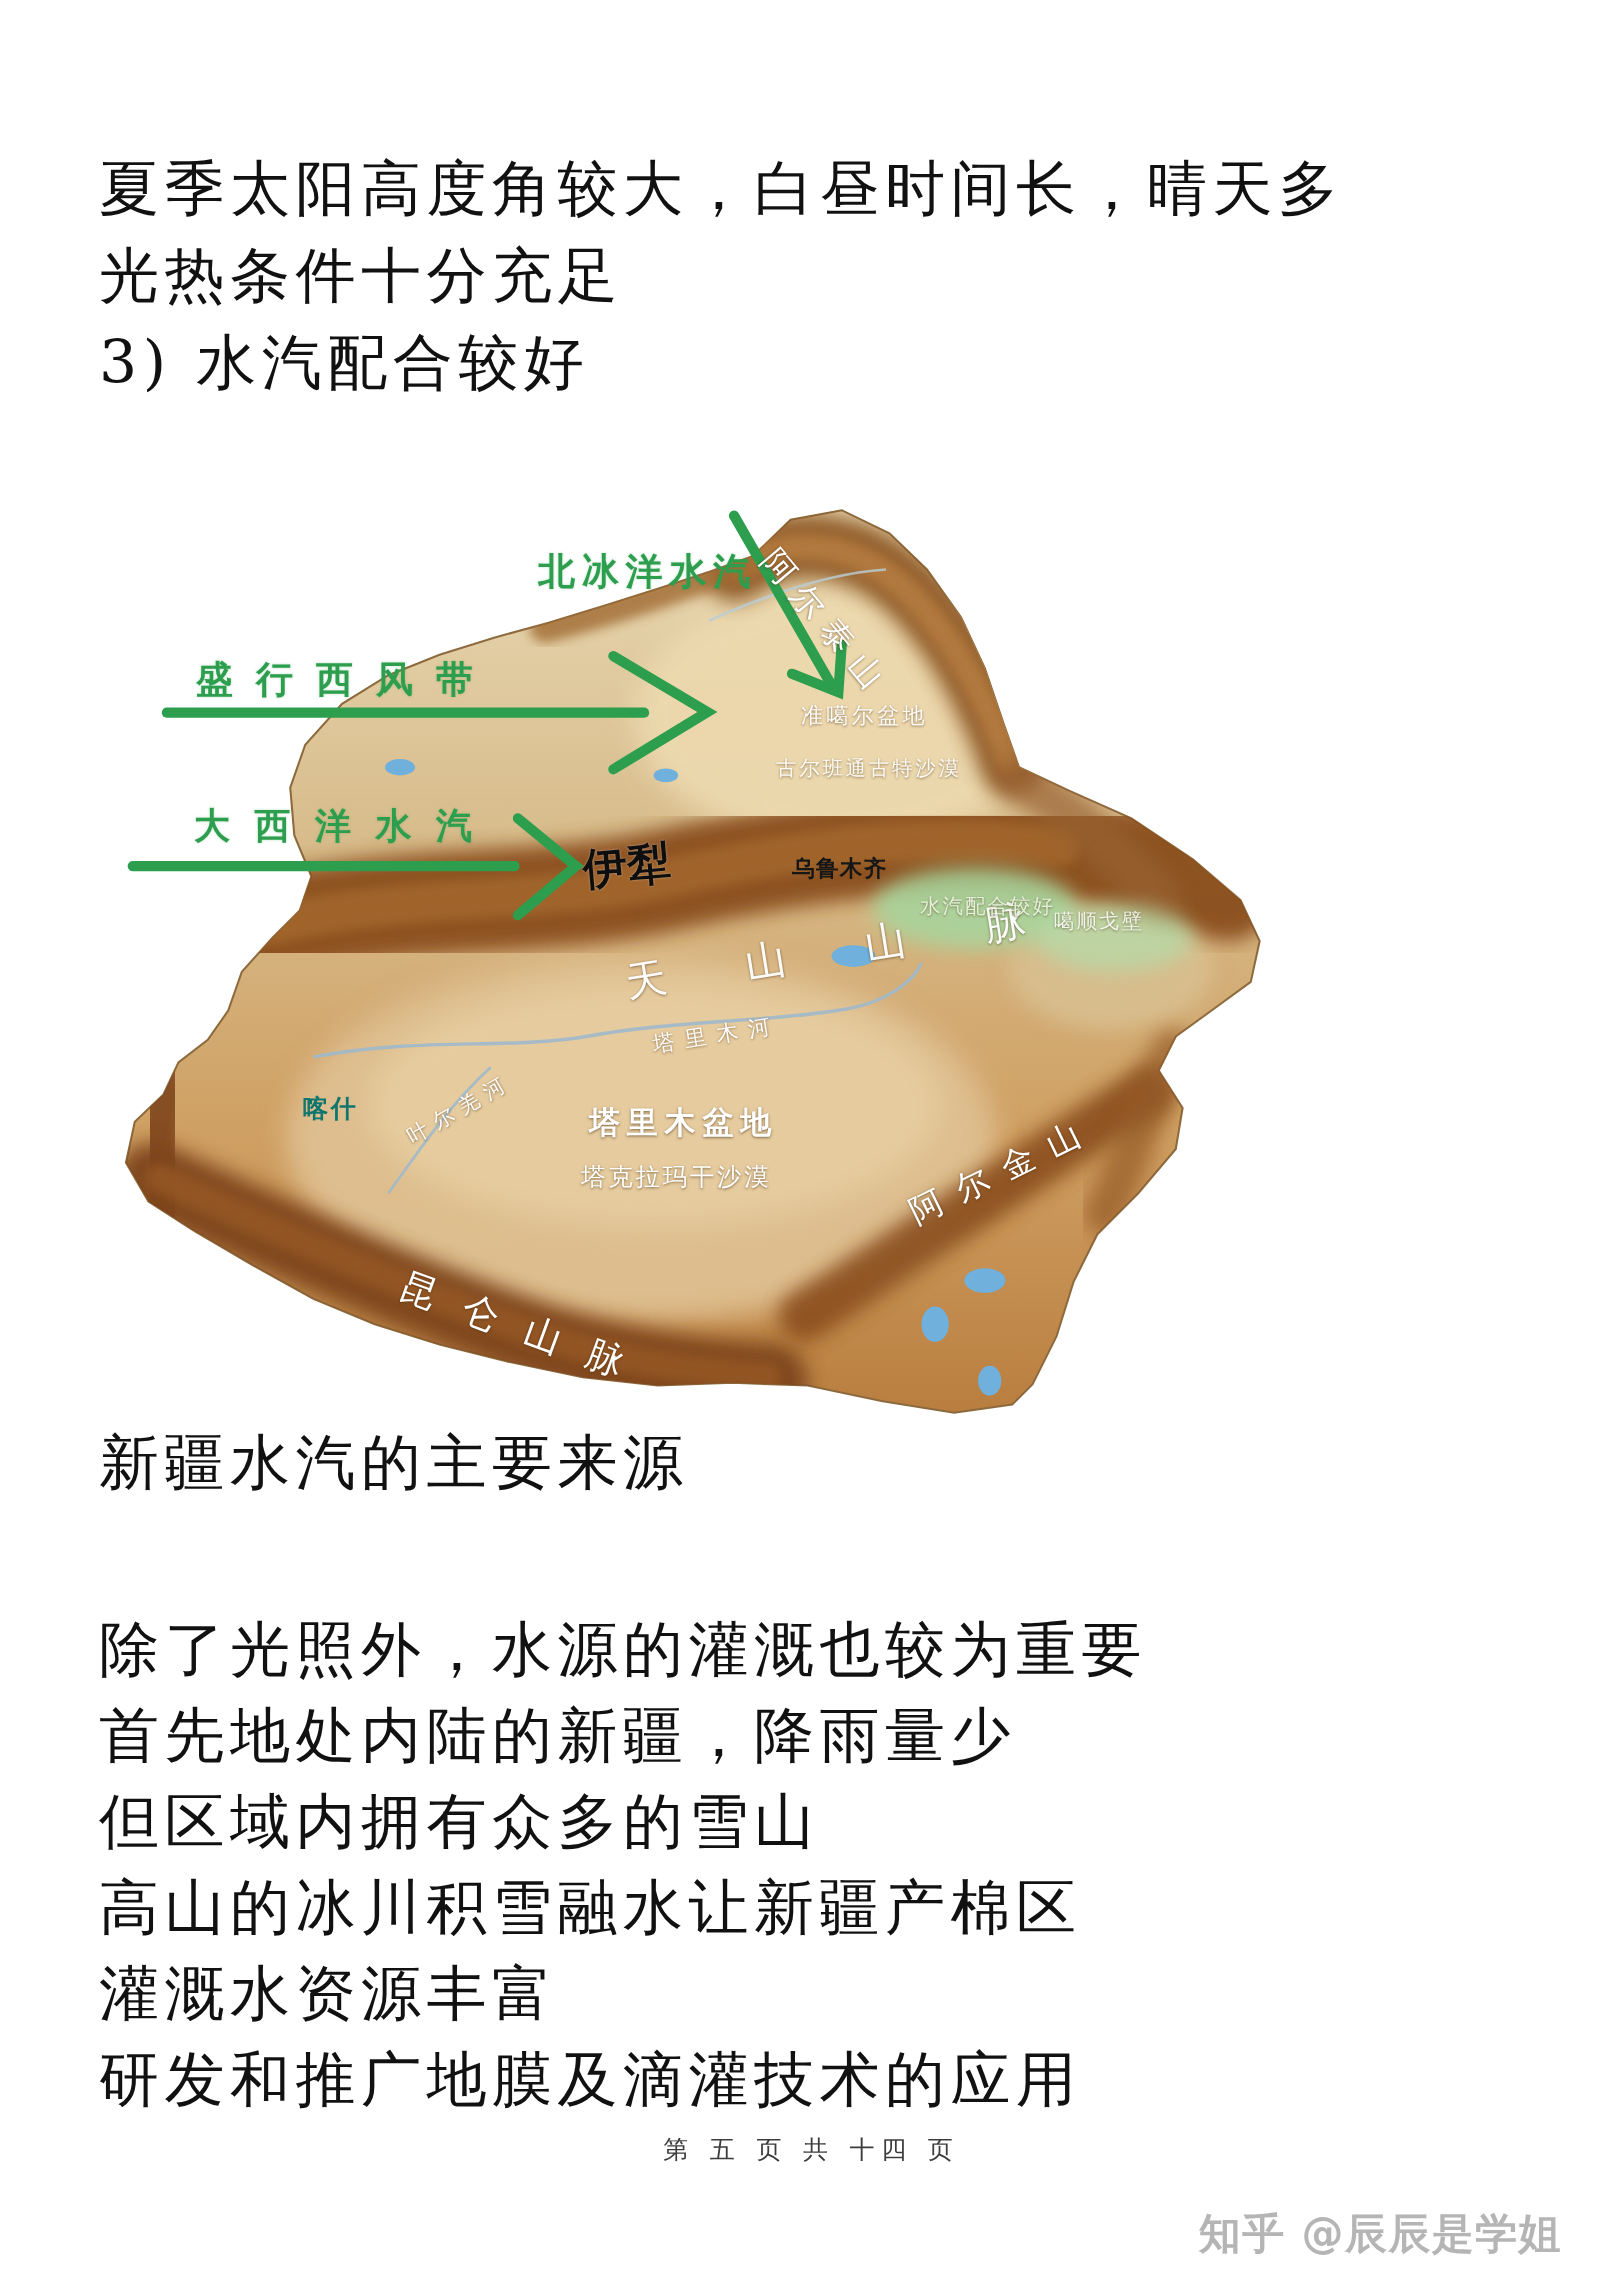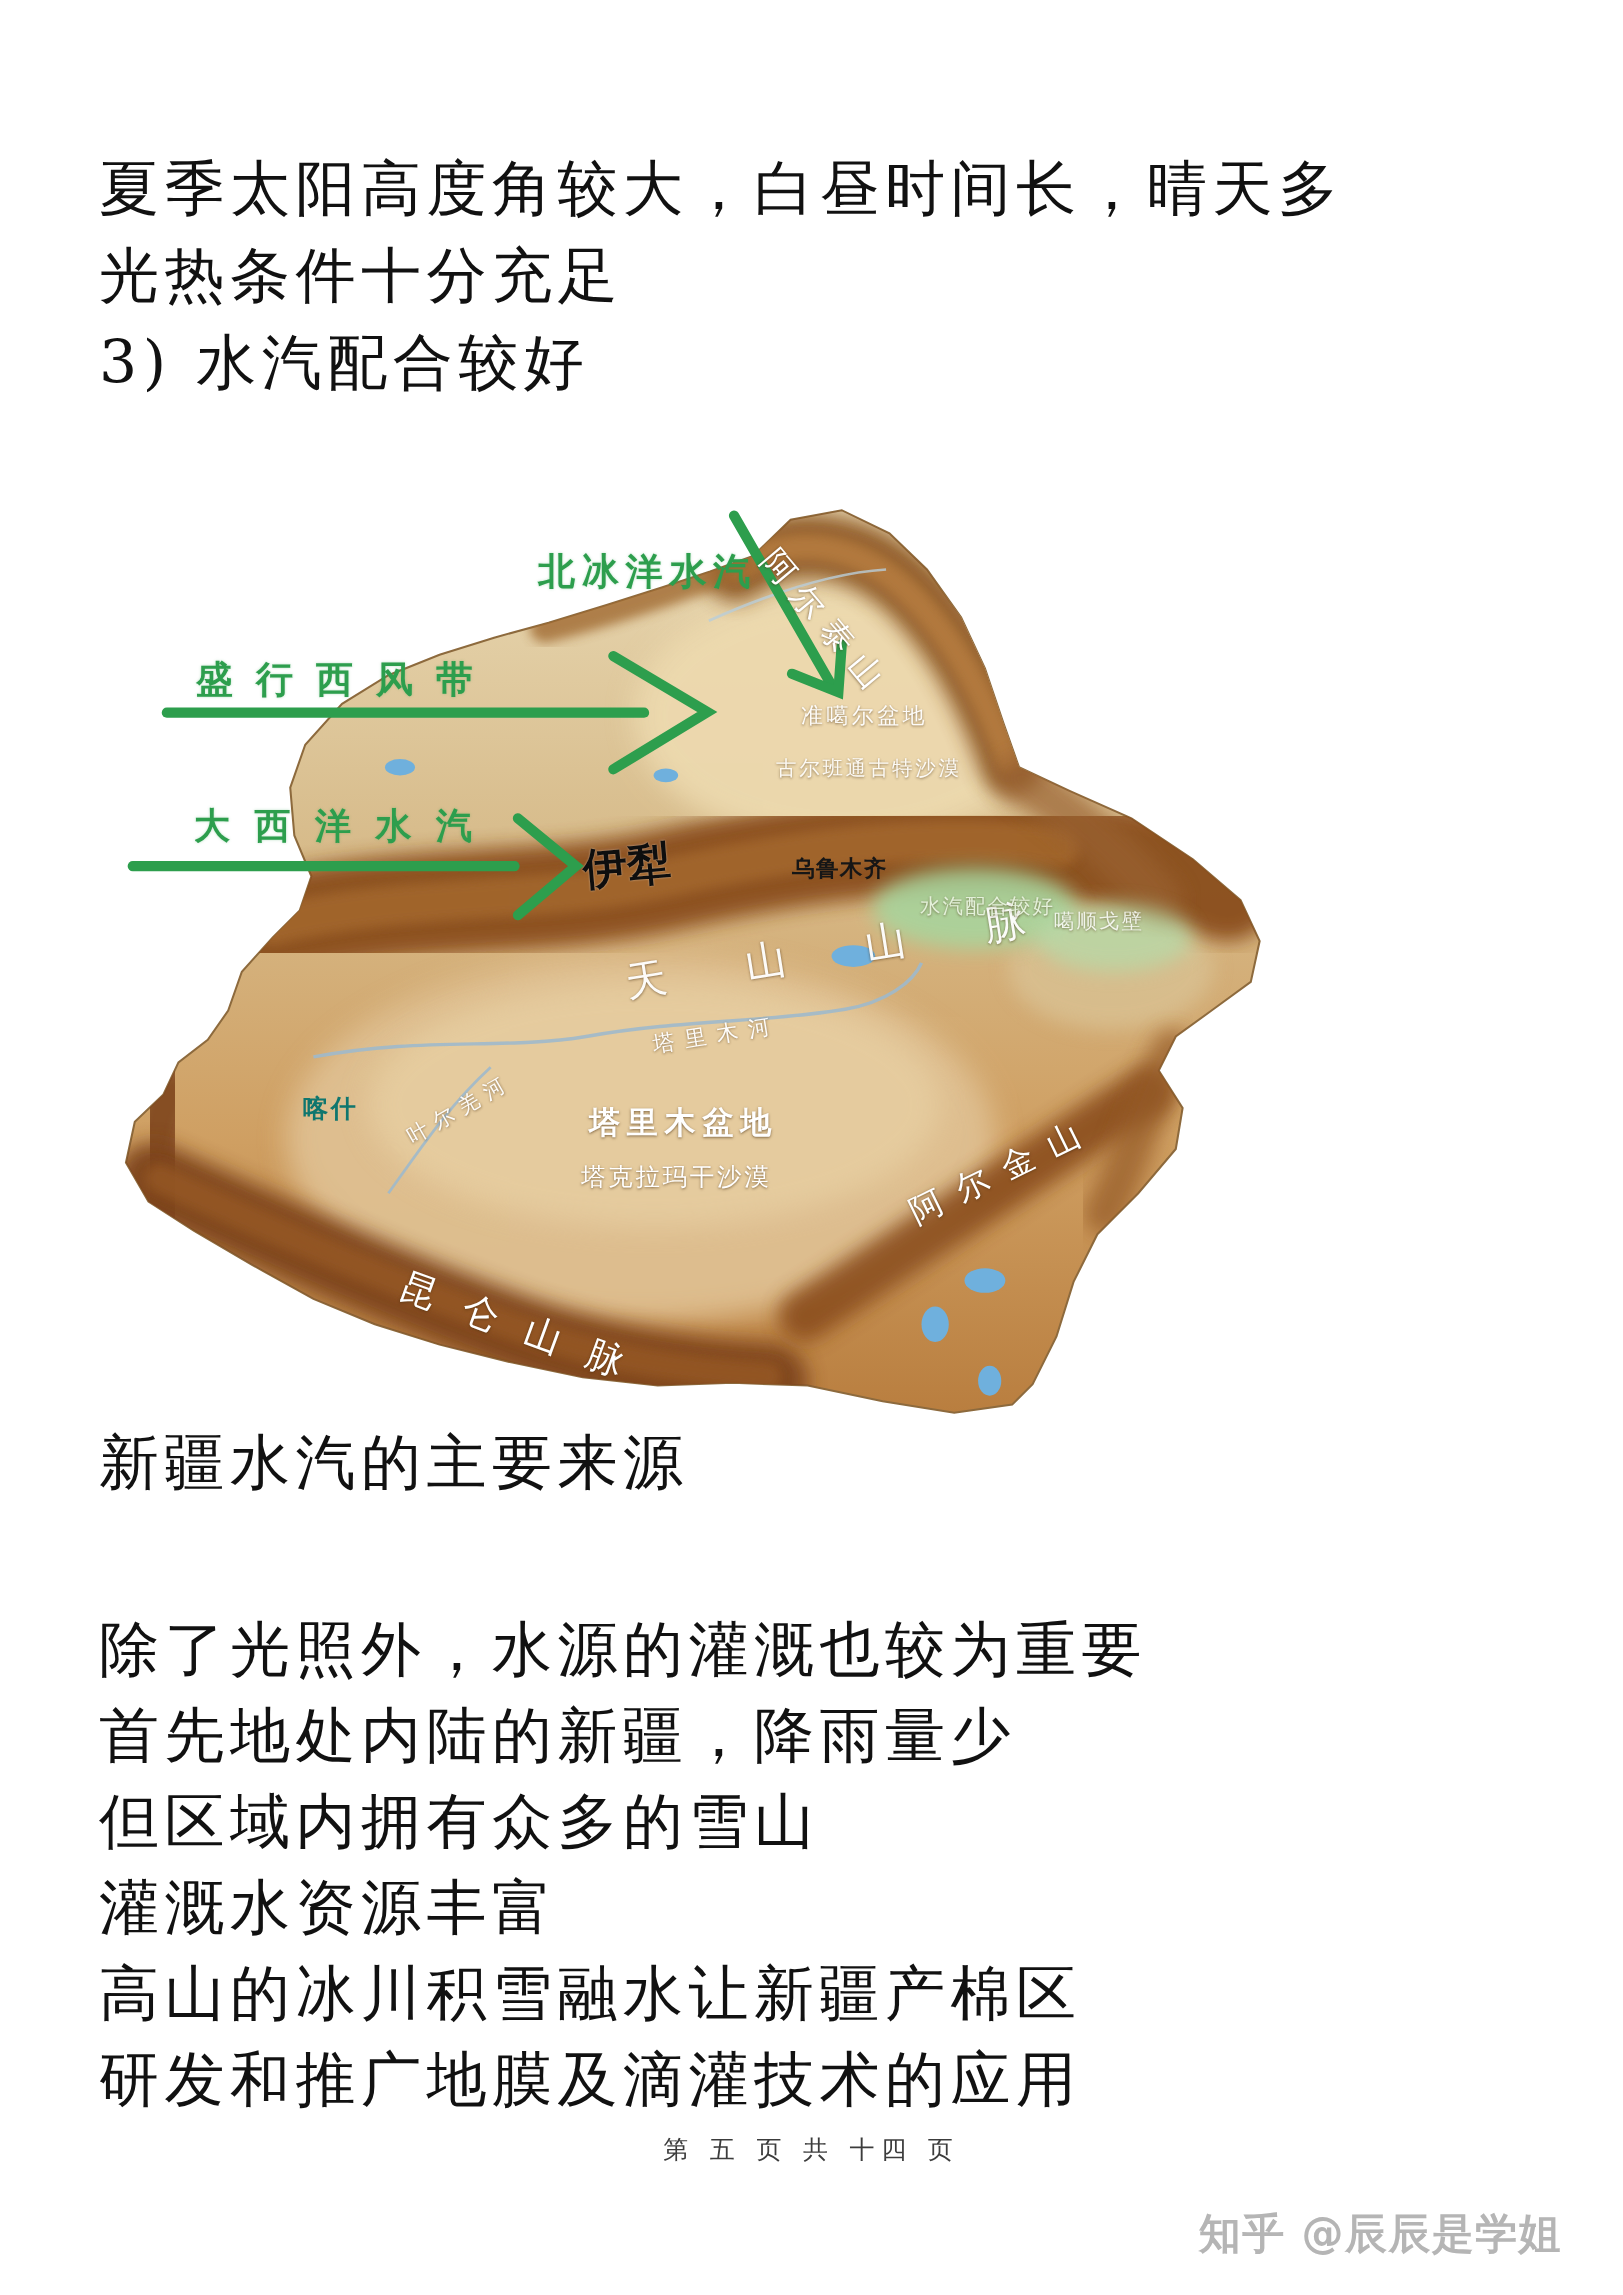--- a/index.html
+++ b/index.html
@@ -171,21 +171,21 @@
   </div>
 
   <div id="caption" class="tblock">
     <div class="tline">新疆水汽的主要来源</div>
   </div>
 
   <div id="bodytext" class="tblock">
     <div class="tline">除了光照外，水源的灌溉也较为重要</div>
     <div class="tline">首先地处内陆的新疆，降雨量少</div>
     <div class="tline">但区域内拥有众多的雪山</div>
+    <div class="tline">高山的冰川积雪融水让新疆产棉区</div>
     <div class="tline">灌溉水资源丰富</div>
-    <div class="tline">高山的冰川积雪融水让新疆产棉区</div>
     <div class="tline">研发和推广地膜及滴灌技术的应用</div>
   </div>
 
   <div id="footer">第 五 页 共 十四 页</div>
   <div id="watermark">知乎 @辰辰是学姐</div>
 </div>
 
 
 </body></html>

